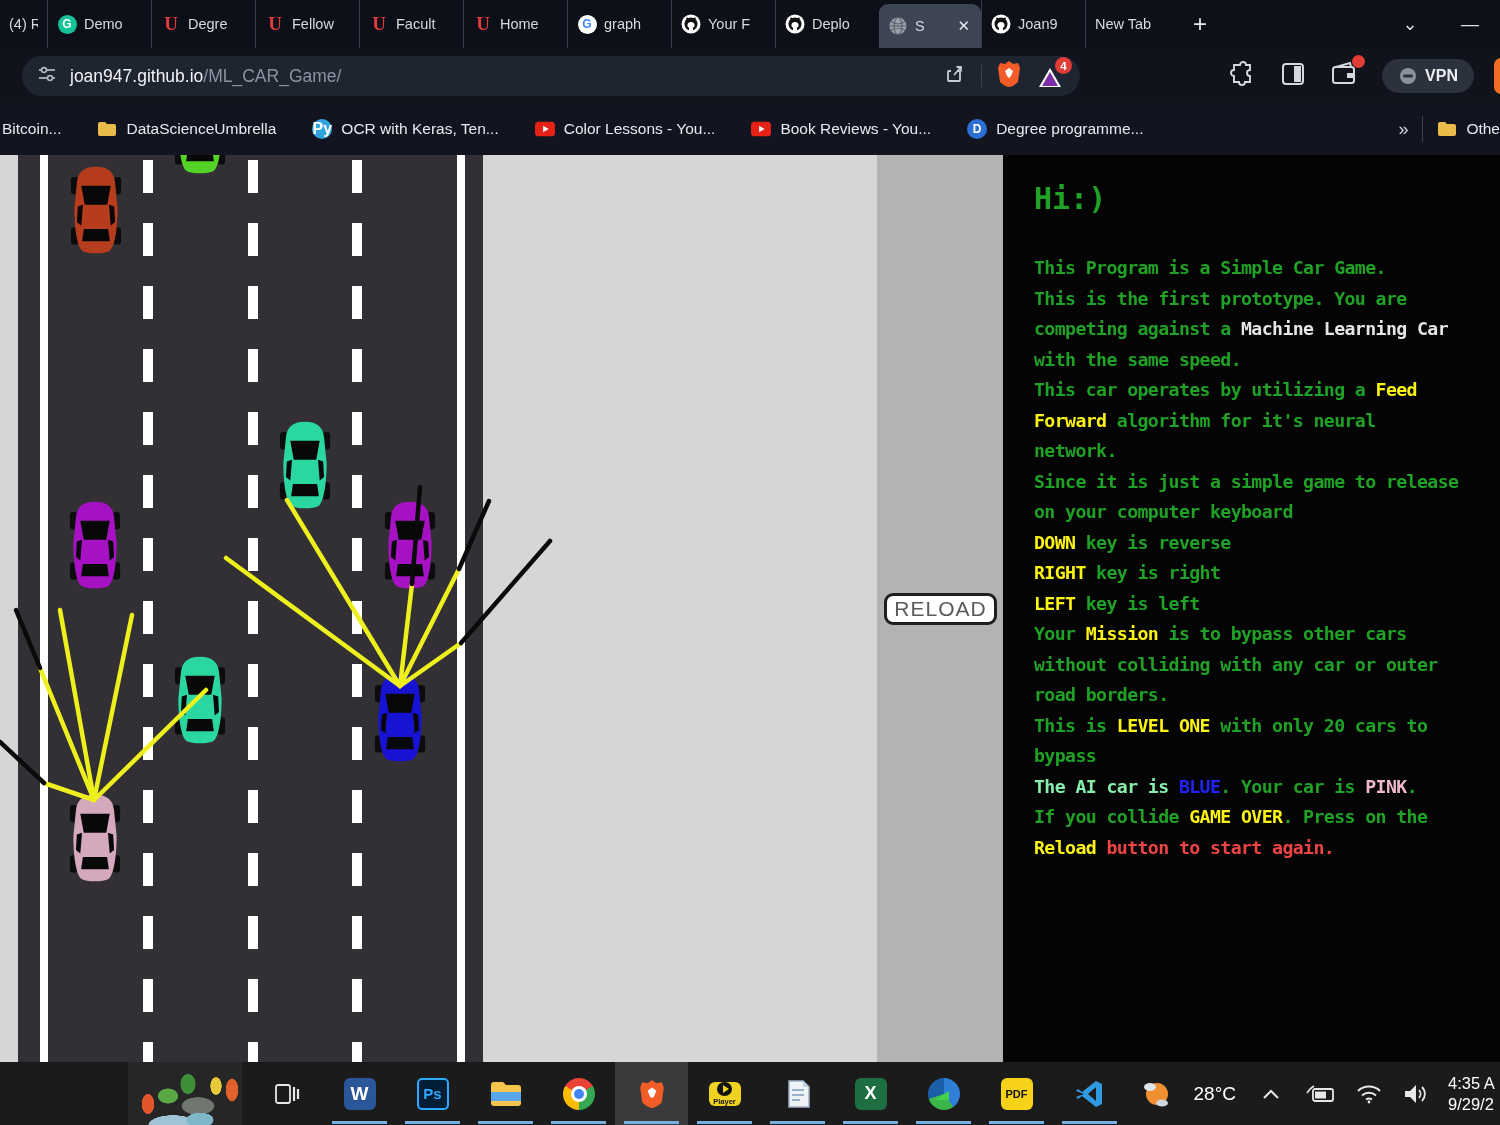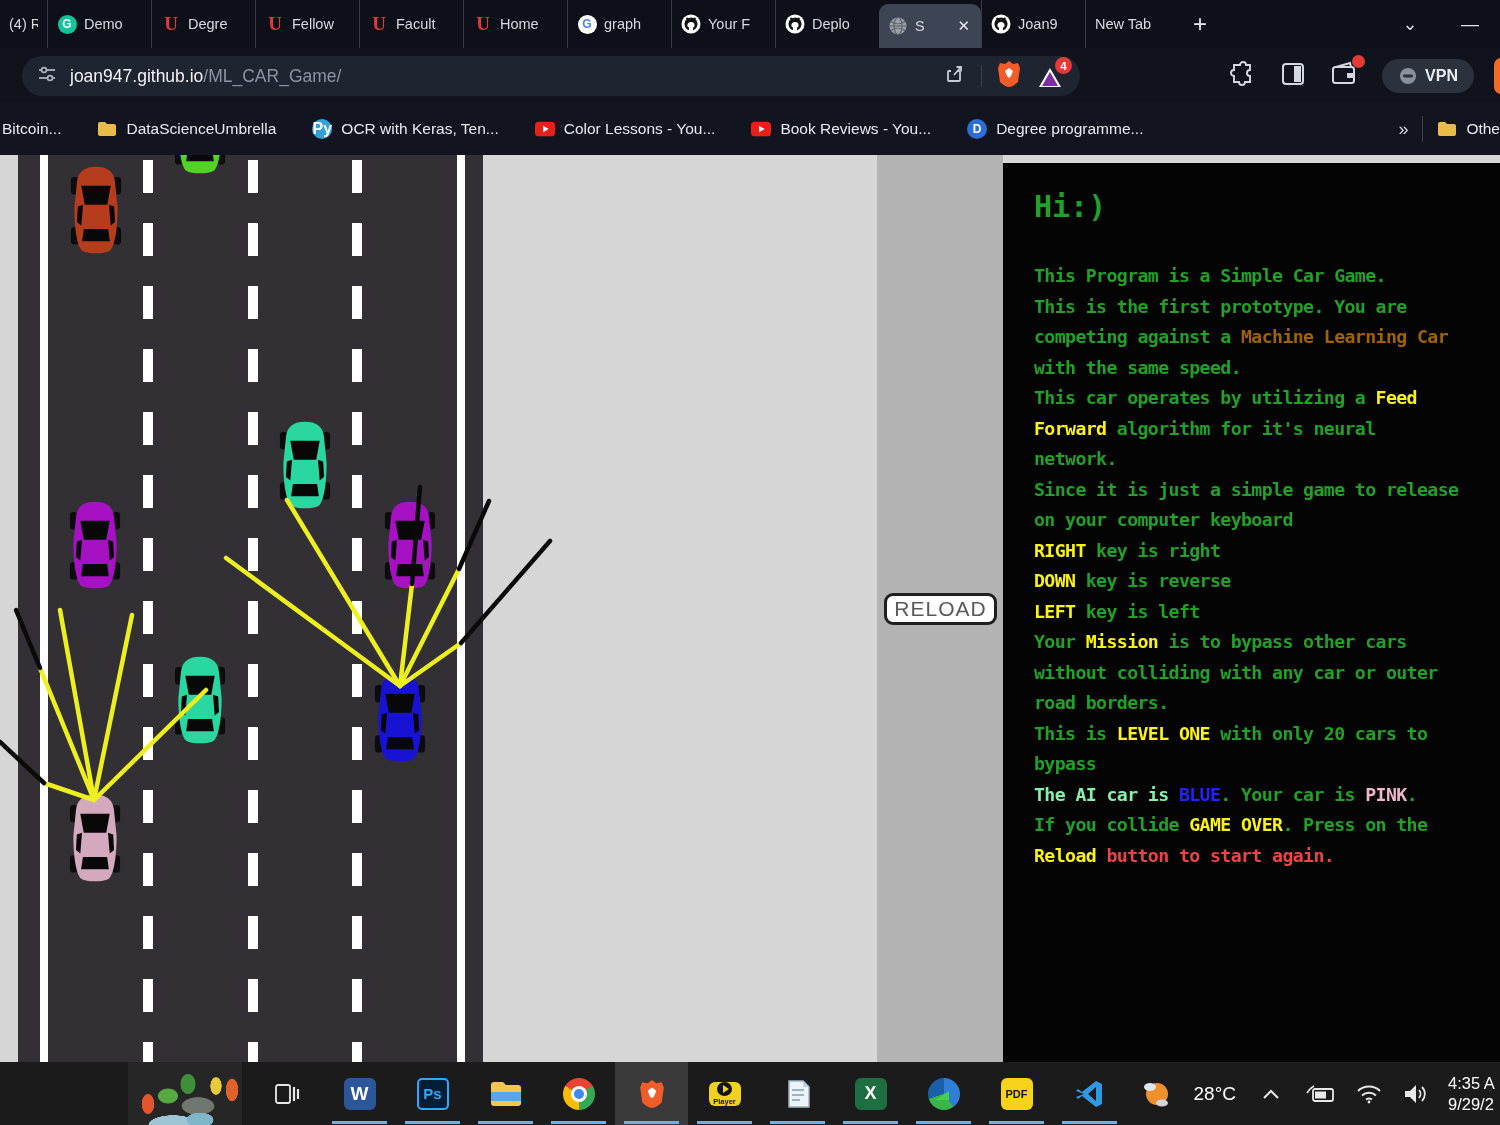--- a/index.html
+++ b/index.html
@@ -62,21 +62,21 @@
   .roadline{position:absolute;top:0;width:8px;height:907px;background:#ffffff;}
   .lane{position:absolute;top:5px;width:10px;height:902px;
     background:repeating-linear-gradient(180deg,#ffffff 0 33px,rgba(0,0,0,0) 33px 63px);}
   .car{position:absolute;width:52px;height:90px;}
   .rays{position:absolute;left:0;top:0;width:877px;height:907px;pointer-events:none;}
   .gamedivider{position:absolute;left:877px;top:0;width:126px;height:907px;background:#b3b3b3;}
   .reload{position:absolute;left:884px;top:438px;width:113px;height:32px;background:#ffffff;
     border:3px solid #1f1f1f;border-radius:9px;color:#5a5a5a;font-size:21px;letter-spacing:1px;
     display:flex;align-items:center;justify-content:center;font-family:"Liberation Sans",sans-serif;}
 
-  .panel{position:absolute;left:1003px;top:8px;width:497px;height:907px;background:#040404;
+  .panel{position:absolute;left:1003px;top:0;width:497px;height:907px;background:#040404;
     font-family:"DejaVu Sans Mono",monospace;font-weight:bold;}
   .panel-head{margin:26px 0 0 31px;font-size:30px;line-height:36px;}
   .plines{margin:36px 0 0 31px;}
   .pline{font-size:18.2px;line-height:30.5px;white-space:nowrap;letter-spacing:-0.6px;}
 
   
   .taskbar{position:absolute;left:0;top:1062px;width:1500px;height:63px;background:#1b1b1b;
     display:flex;align-items:stretch;color:#fff;}
   .tb-widget{position:absolute;left:128px;top:0;width:114px;height:63px;overflow:hidden;background:
     radial-gradient(22px 12px at 72px 58px,#7fb6c9 60%,rgba(0,0,0,0) 62%),
@@ -436,29 +436,29 @@
           <line x1="94" y1="645" x2="206" y2="535" stroke="#eef01e" stroke-width="4.5" stroke-linecap="round"></line>
         </svg>
   </div>
   <div class="gamedivider"></div>
   <button class="reload">RELOAD</button>
   <div class="panel">
     <div class="panel-head" id="panel-head" style="color: rgb(31, 162, 38);">Hi:)</div>
     <div class="plines" id="plines">
           <div class="pline"><span style="color: rgb(31, 162, 38);">This Program is a Simple Car Game.</span></div>
           <div class="pline"><span style="color: rgb(31, 162, 38);">This is the first prototype. You are</span></div>
-          <div class="pline"><span style="color: rgb(31, 162, 38);">competing against a </span><span style="color: #a16207;">Machine Learning Car</span></div>
+          <div class="pline"><span style="color: rgb(31, 162, 38);">competing against a </span><span style="color: #e5e5e5;">Machine Learning Car</span></div>
           <div class="pline"><span style="color: rgb(31, 162, 38);">with the same speed.</span></div>
           <div class="pline"><span style="color: rgb(31, 162, 38);">This car operates by utilizing a </span><span style="color: rgb(251, 243, 18);">Feed</span></div>
           <div class="pline"><span style="color: rgb(251, 243, 18);">Forward</span><span style="color: rgb(31, 162, 38);"> algorithm for it's neural</span></div>
           <div class="pline"><span style="color: rgb(31, 162, 38);">network.</span></div>
           <div class="pline"><span style="color: rgb(31, 162, 38);">Since it is just a simple game to release</span></div>
           <div class="pline"><span style="color: rgb(31, 162, 38); margin-top: 38px;">on your computer keyboard</span></div>
+          <div class="pline"><span style="color: rgb(251, 243, 18);">DOWN</span><span style="color: rgb(31, 162, 38);"> key is reverse</span></div>
           <div class="pline"><span style="color: rgb(251, 243, 18);">RIGHT</span><span style="color: rgb(31, 162, 38);"> key is right</span></div>
-          <div class="pline"><span style="color: rgb(251, 243, 18);">DOWN</span><span style="color: rgb(31, 162, 38);"> key is reverse</span></div>
           <div class="pline"><span style="color: rgb(251, 243, 18);">LEFT</span><span style="color: rgb(31, 162, 38);"> key is left</span></div>
           <div class="pline"><span style="color: rgb(31, 162, 38);">Your </span><span style="color: rgb(251, 243, 18);">Mission</span><span style="color: rgb(31, 162, 38);"> is to bypass other cars</span></div>
           <div class="pline"><span style="color: rgb(31, 162, 38);">without colliding with any car or outer</span></div>
           <div class="pline"><span style="color: rgb(31, 162, 38);">road borders.</span></div>
           <div class="pline"><span style="color: rgb(31, 162, 38);">This is </span><span style="color: rgb(251, 243, 18);">LEVEL ONE</span><span style="color: rgb(31, 162, 38);"> with only 20 cars to</span></div>
           <div class="pline"><span style="color: rgb(31, 162, 38);">bypass</span></div>
           <div class="pline"><span style="color: #86efac; text-align: center;">The AI car is </span><span style="color: rgb(34, 34, 255);">BLUE</span><span style="color: rgb(31, 162, 38);">. Your car is </span><span style="color: rgb(240, 183, 202);">PINK</span><span style="color: rgb(31, 162, 38);">.</span></div>
           <div class="pline"><span style="color: rgb(31, 162, 38);">If you collide </span><span style="color: rgb(251, 243, 18);">GAME OVER</span><span style="color: rgb(31, 162, 38);">. Press on the</span></div>
           <div class="pline"><span style="color: rgb(251, 243, 18);">Reload</span><span style="color: #ef4444;"> button to start again.</span></div>
         </div>

